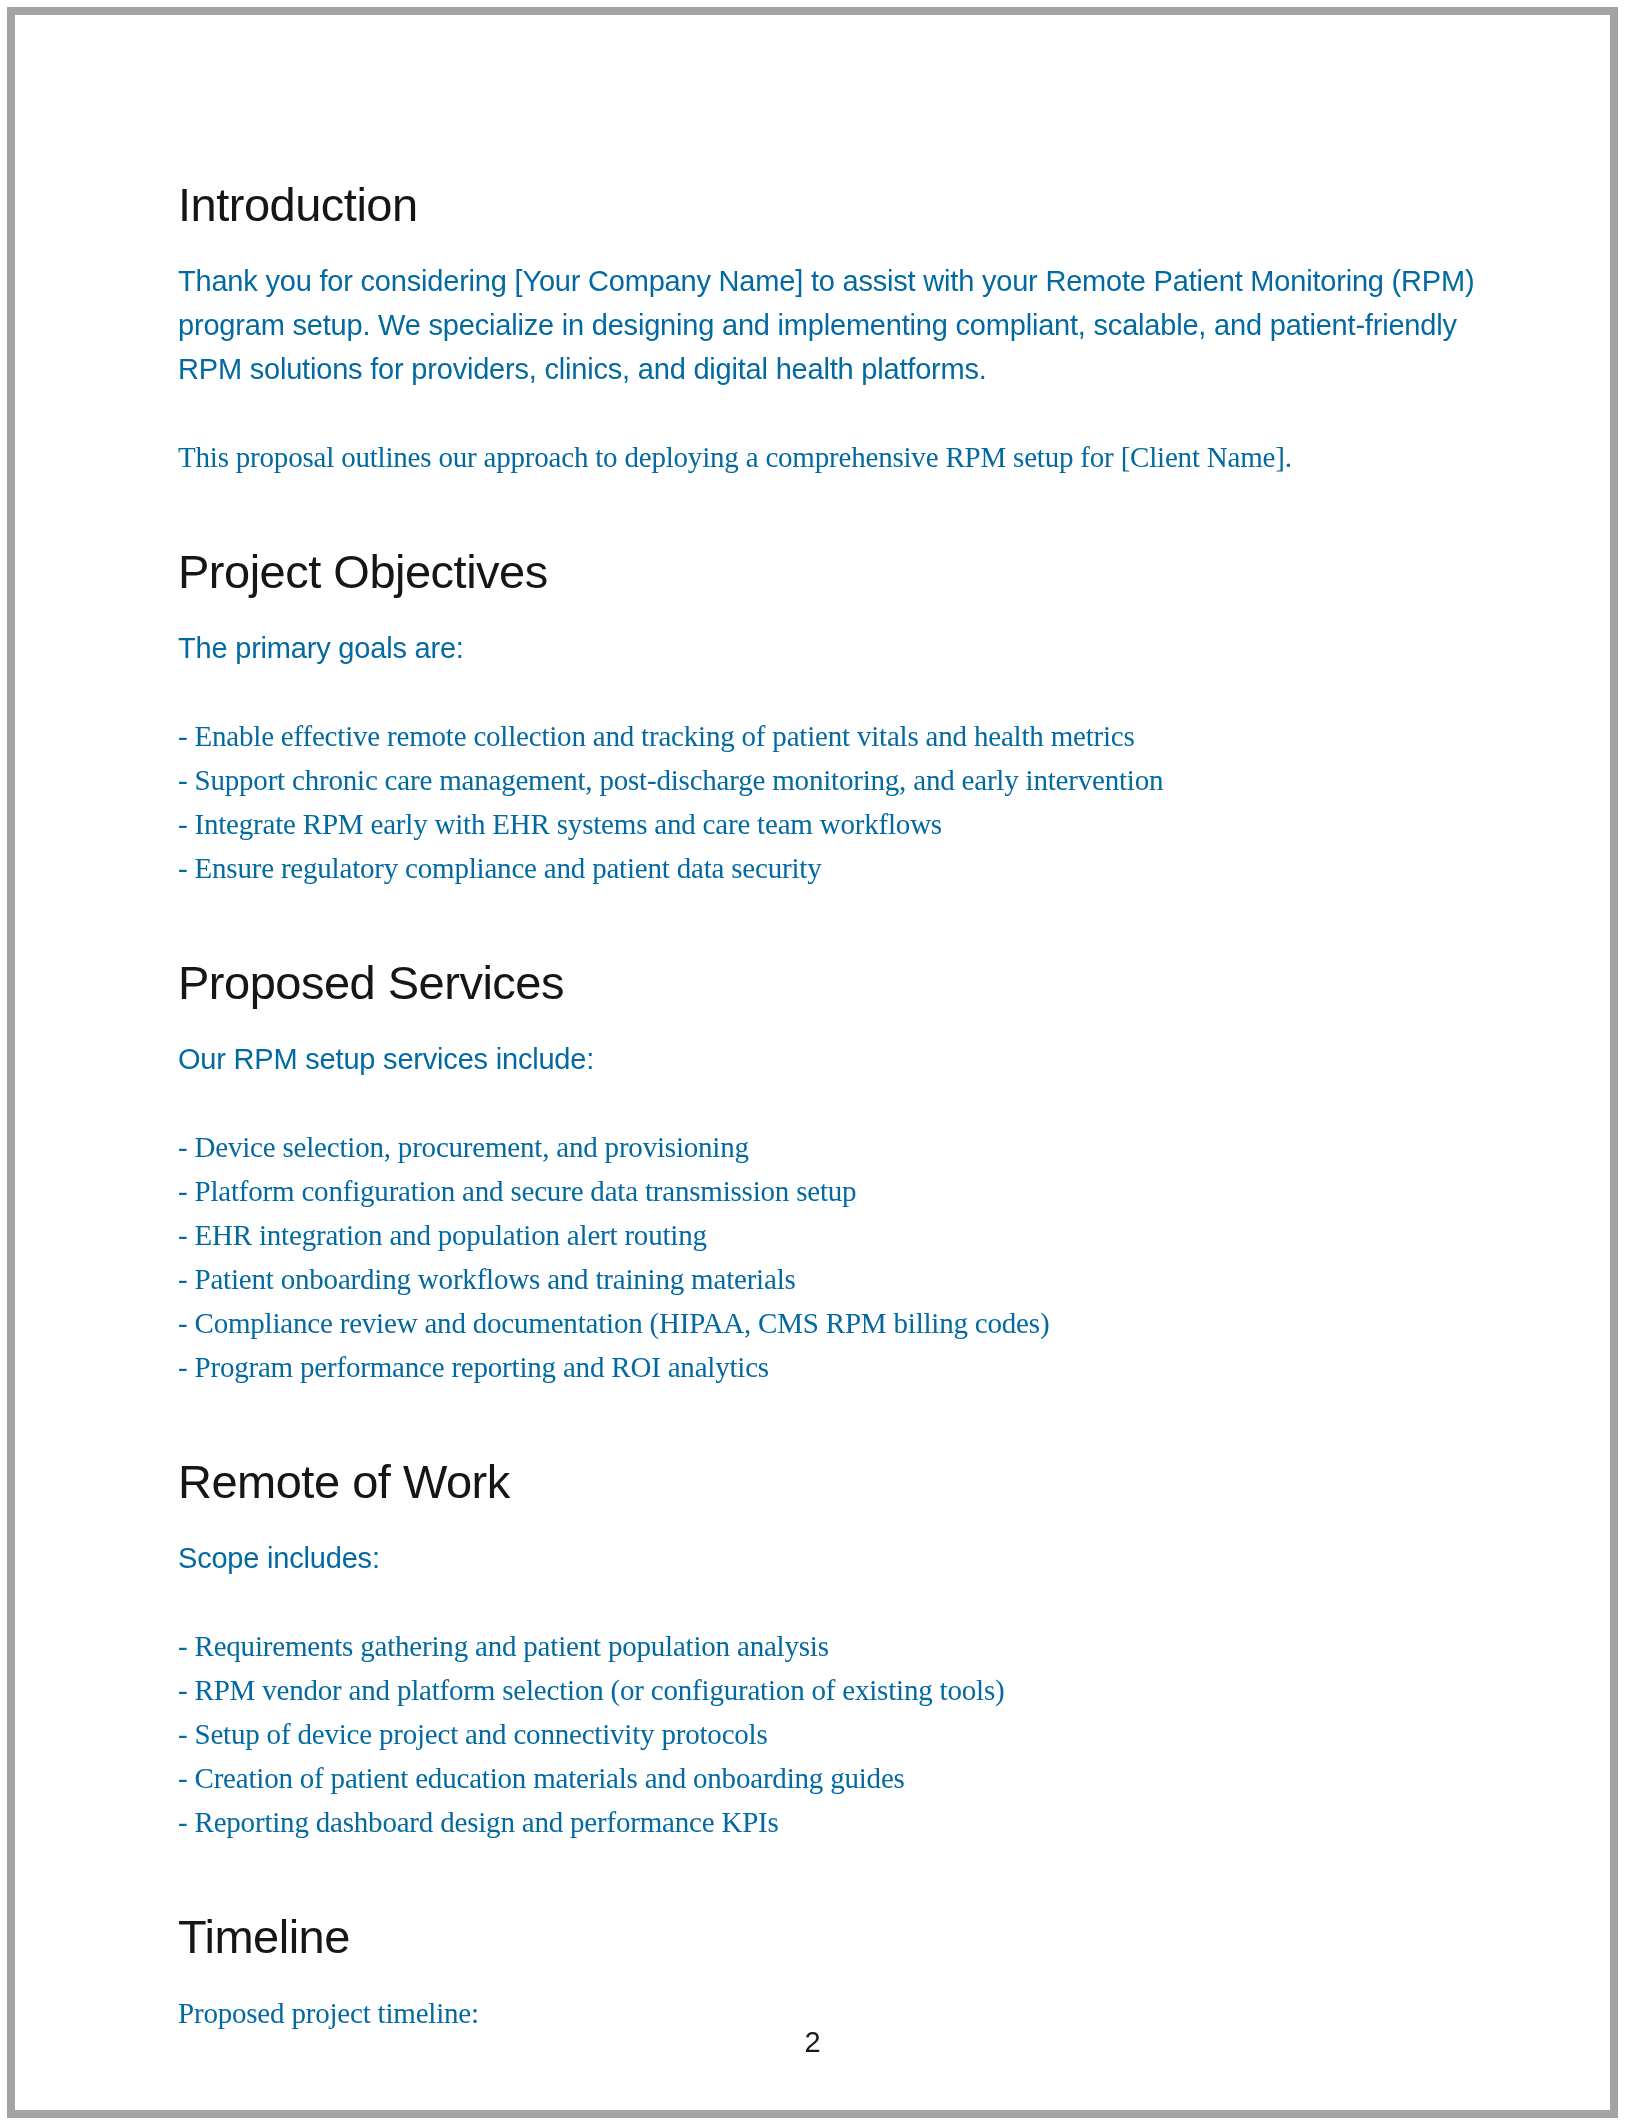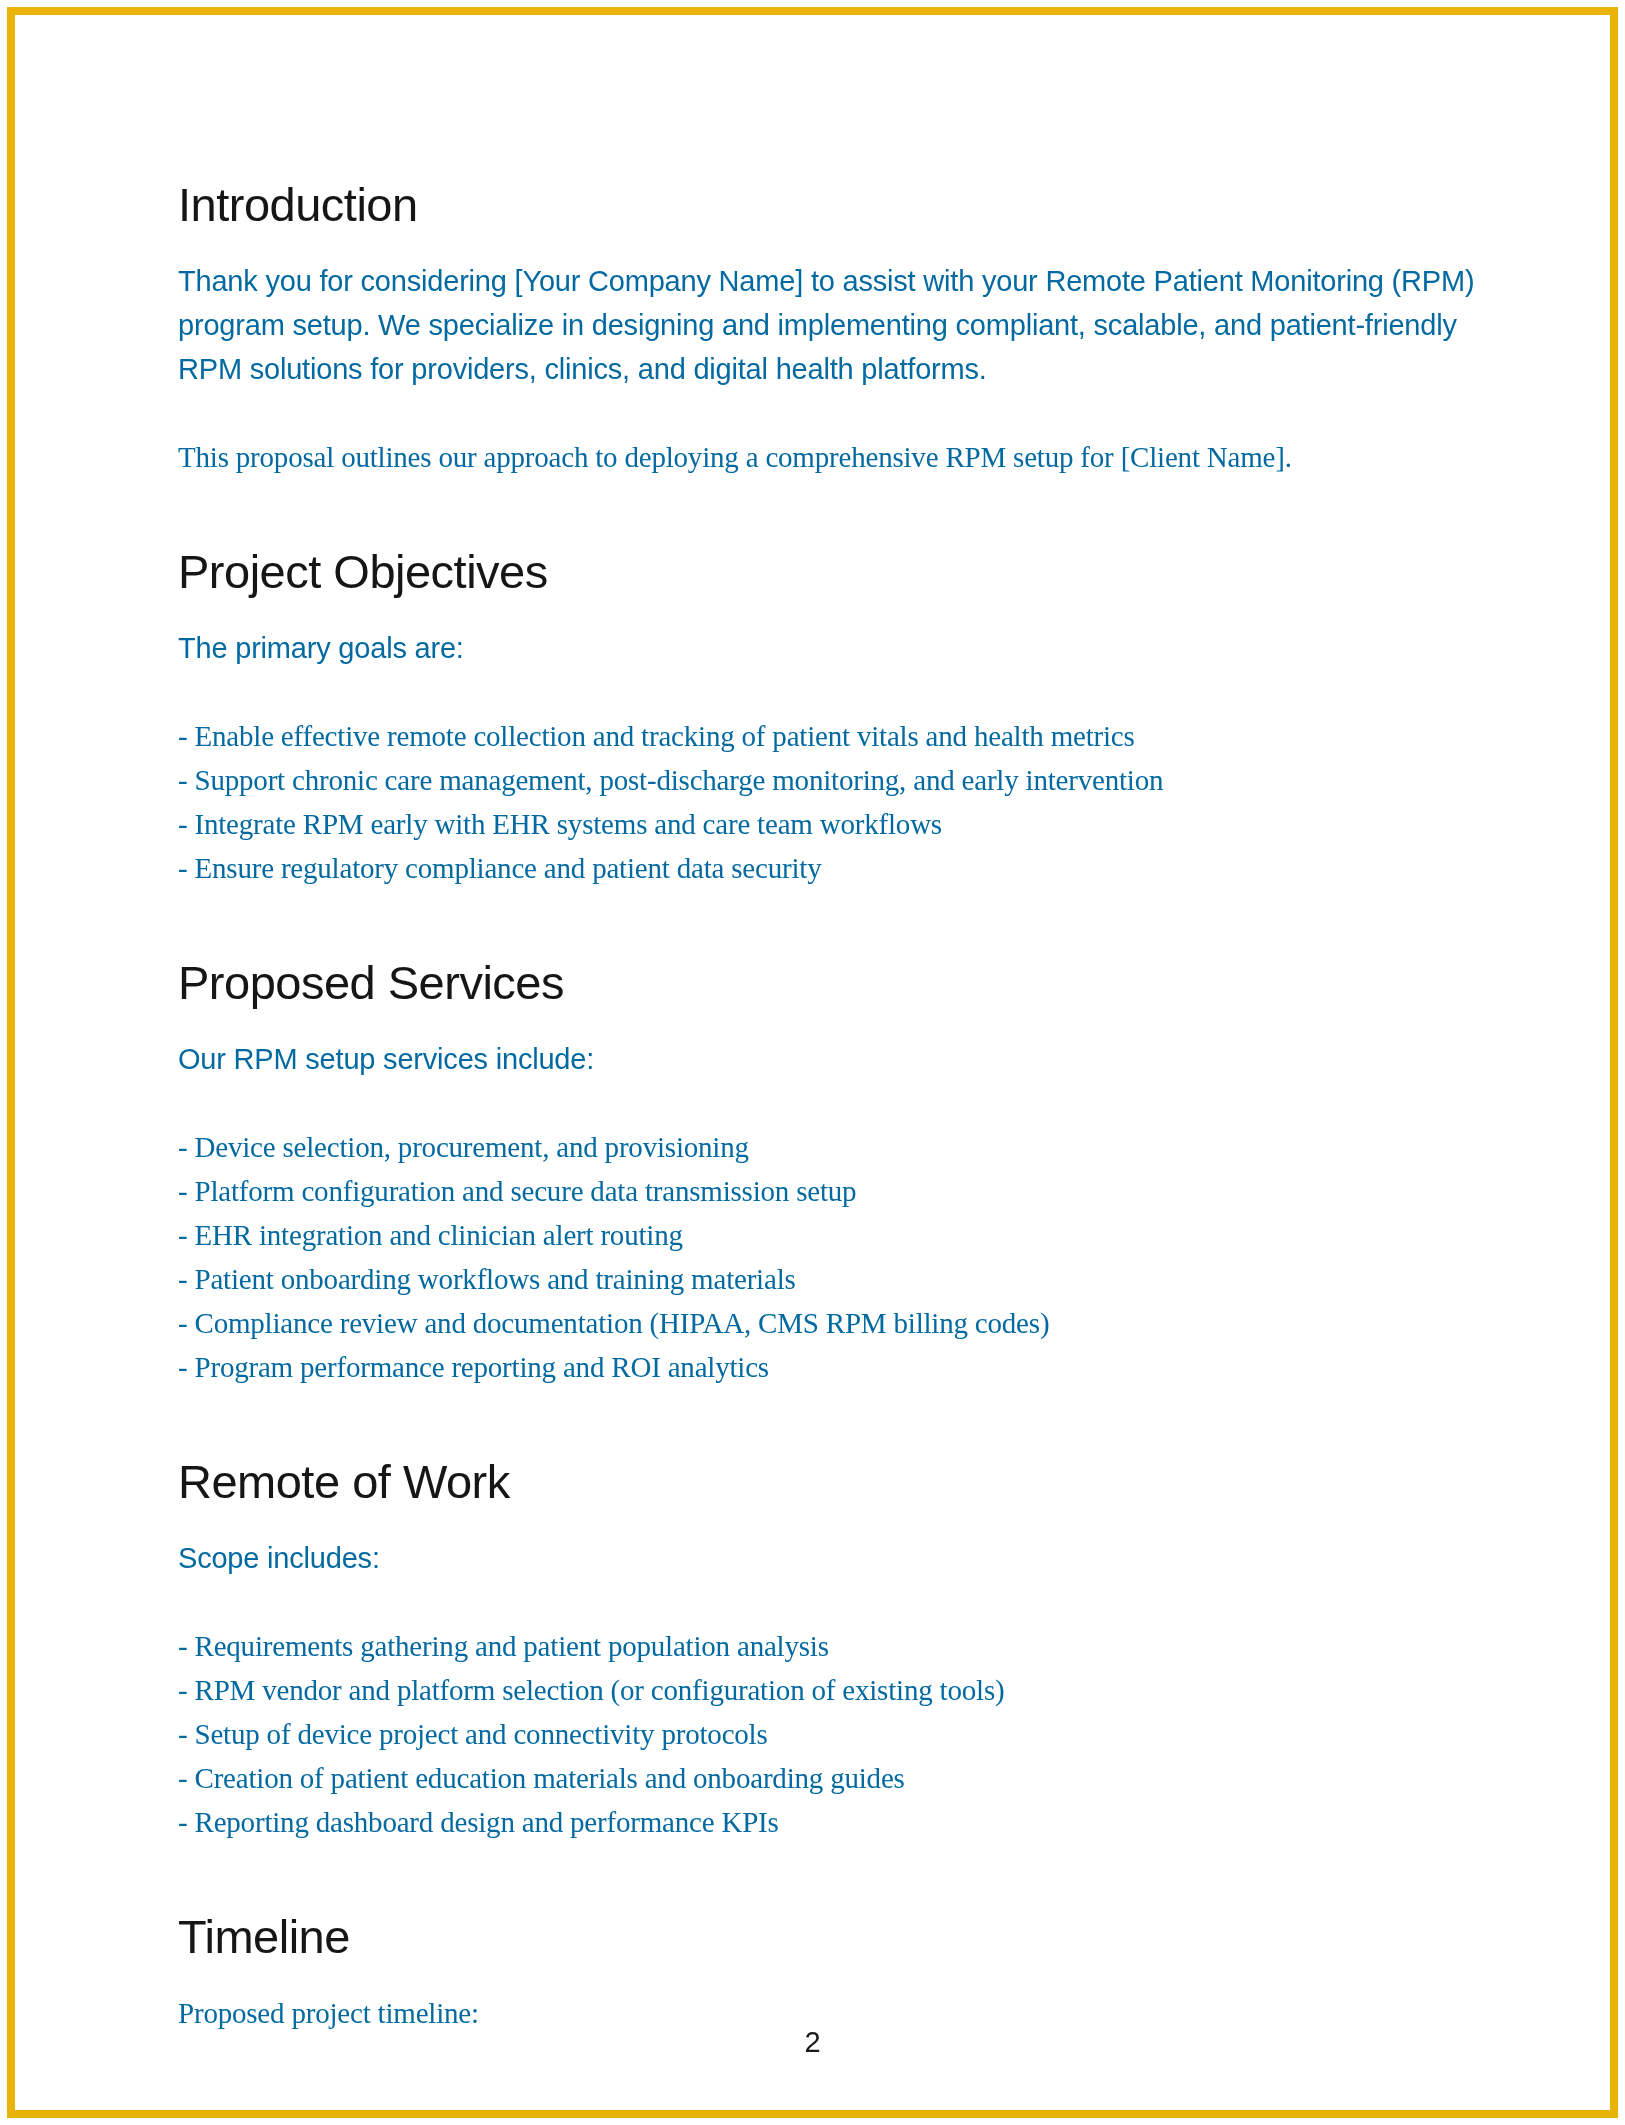--- a/index.html
+++ b/index.html
@@ -7,21 +7,21 @@
     width: 1625px;
     height: 2125px;
     position: relative;
     background: #ffffff;
     font-family: "Liberation Sans", sans-serif;
     color: #1a1a1a;
   }
   .page {
     position: absolute;
     left: 7px; top: 7px; right: 7px; bottom: 7px;
-    border: 8px solid #eab308;
+    border: 8px solid #a3a3a3;
     background: #ffffff;
   }
   .doc {
     position: absolute;
     left: 163px;
     top: 160px;
     right: 80px;
   }
   .section + .section { margin-top: 63px; }
   .section h1 {
@@ -80,21 +80,21 @@
         </div>
       </section>
       <section class="section">
         <h1>Proposed Services</h1>
         <div class="block">
           <div class="line">Our RPM setup services include:</div>
         </div>
         <div class="block">
           <div class="line">- Device selection, procurement, and provisioning</div>
           <div class="line">- Platform configuration and secure data transmission setup</div>
-          <div class="line">- EHR integration and clinician alert routing</div>
+          <div class="line">- EHR integration and population alert routing</div>
           <div class="line">- Patient onboarding workflows and training materials</div>
           <div class="line">- Compliance review and documentation (HIPAA, CMS RPM billing codes)</div>
           <div class="line">- Program performance reporting and ROI analytics</div>
         </div>
       </section>
       <section class="section">
         <h1>Remote of Work</h1>
         <div class="block">
           <div class="line">Scope includes:</div>
         </div>

